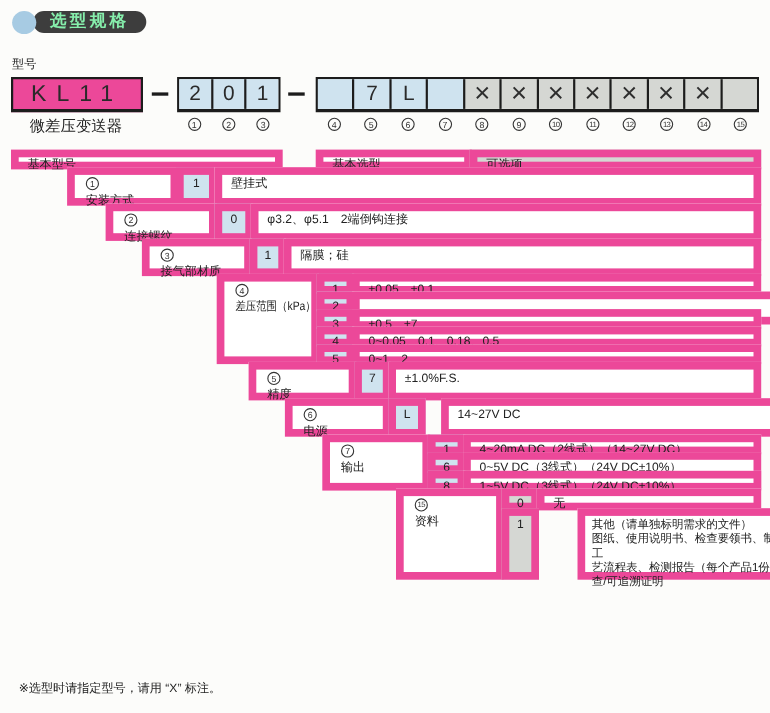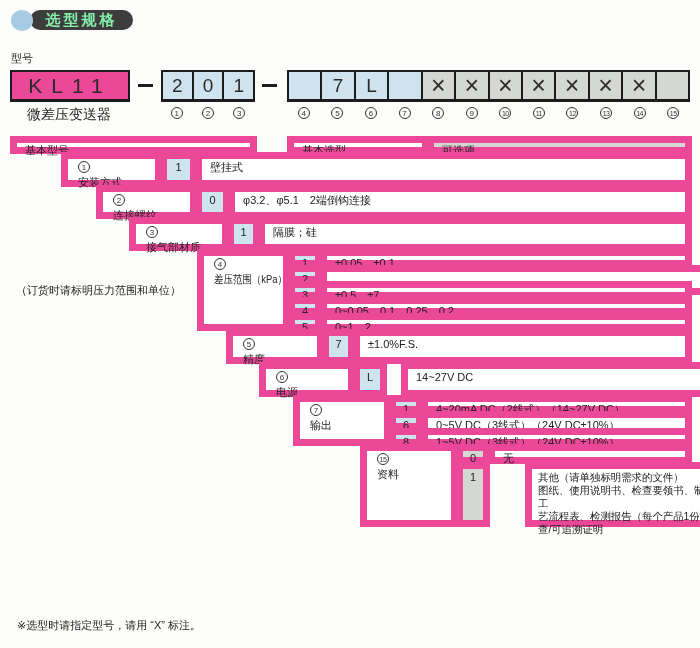--- a/index.html
+++ b/index.html
@@ -107,21 +107,21 @@
         <div class="bnum"><span class="circnum">4</span></div>
         <div class="bname" style="transform: scaleX(0.86);">差压范围（kPa）</div>
       </div>
       <div class="abs tbox blue code" style="left: 288px; top: 249px; width: 34px; height: 18px; padding-top: 1px;">1</div>
       <div class="abs tbox desc" style="left: 320px; top: 249px; width: 372px; height: 18px; padding-top: 1px;">±0.05、±0.1</div>
       <div class="abs tbox blue code" style="left: 288px; top: 265px; width: 34px; height: 18px; padding-top: 1px;">2</div>
       <div class="abs tbox desc" style="left: 320px; top: 265px; width: 416px; height: 18px; padding-top: 16px;">±0.25</div>
       <div class="abs tbox blue code" style="left: 288px; top: 281px; width: 34px; height: 18px; padding-top: 1px;">3</div>
       <div class="abs tbox desc" style="left: 320px; top: 281px; width: 372px; height: 18px; padding-top: 1px;">±0.5、±7</div>
       <div class="abs tbox blue code" style="left: 288px; top: 297px; width: 34px; height: 18px; padding-top: 1px;">4</div>
-      <div class="abs tbox desc" style="left: 320px; top: 297px; width: 372px; height: 18px; padding-top: 1px;">0~0.05、0.1、0.25、0.2</div>
+      <div class="abs tbox desc" style="left: 320px; top: 297px; width: 372px; height: 18px; padding-top: 1px;">0~0.05、0.1、0.18、0.5</div>
       <div class="abs tbox blue code" style="left: 288px; top: 313px; width: 34px; height: 18px; padding-top: 1px;">5</div>
       <div class="abs tbox desc" style="left: 320px; top: 313px; width: 372px; height: 18px; padding-top: 1px;">0~1、2</div>
       <div class="abs tbox lab" style="left: 226px; top: 329px; width: 98px; height: 35px;">
         <div class="bnum"><span class="circnum">5</span></div>
         <div class="bname">精度</div>
       </div>
       <div class="abs tbox blue code" style="left: 322px; top: 329px; width: 33px; height: 35px; padding-top: 2px;">7</div>
       <div class="abs tbox desc" style="left: 353px; top: 329px; width: 339px; height: 35px; padding-top: 2px;">±1.0%F.S.</div>
       <div class="abs tbox lab" style="left: 259px; top: 362px; width: 96px; height: 35px;">
         <div class="bnum"><span class="circnum">6</span></div>
@@ -145,15 +145,14 @@
       </div>
       <div class="abs tbox gray code" style="left: 456px; top: 444px; width: 34px; height: 20px; padding-top: 1px;">0</div>
       <div class="abs tbox desc" style="left: 488px; top: 444px; width: 204px; height: 20px; padding-top: 1px;">无</div>
       <div class="abs tbox gray code" style="left: 456px; top: 462px; width: 34px; height: 65px; padding-top: 2px;">1</div>
       <div class="abs tbox desc multi" style="left: 488px; top: 462px; width: 204px; height: 65px; padding-top: 2px;">其他（请单独标明需求的文件）
 图纸、使用说明书、检查要领书、制造工
 艺流程表、检测报告（每个产品1份）检
 查/可追溯证明</div>
     </div>
 
-  <div class="abs note" style="left:16px;top:283px;">（订货时请标明压力范围和单位）</div>
   <div class="abs note" style="left:17px;top:618px;">※选型时请指定型号，请用 “X” 标注。</div>
 </div>
 
 </body></html>

